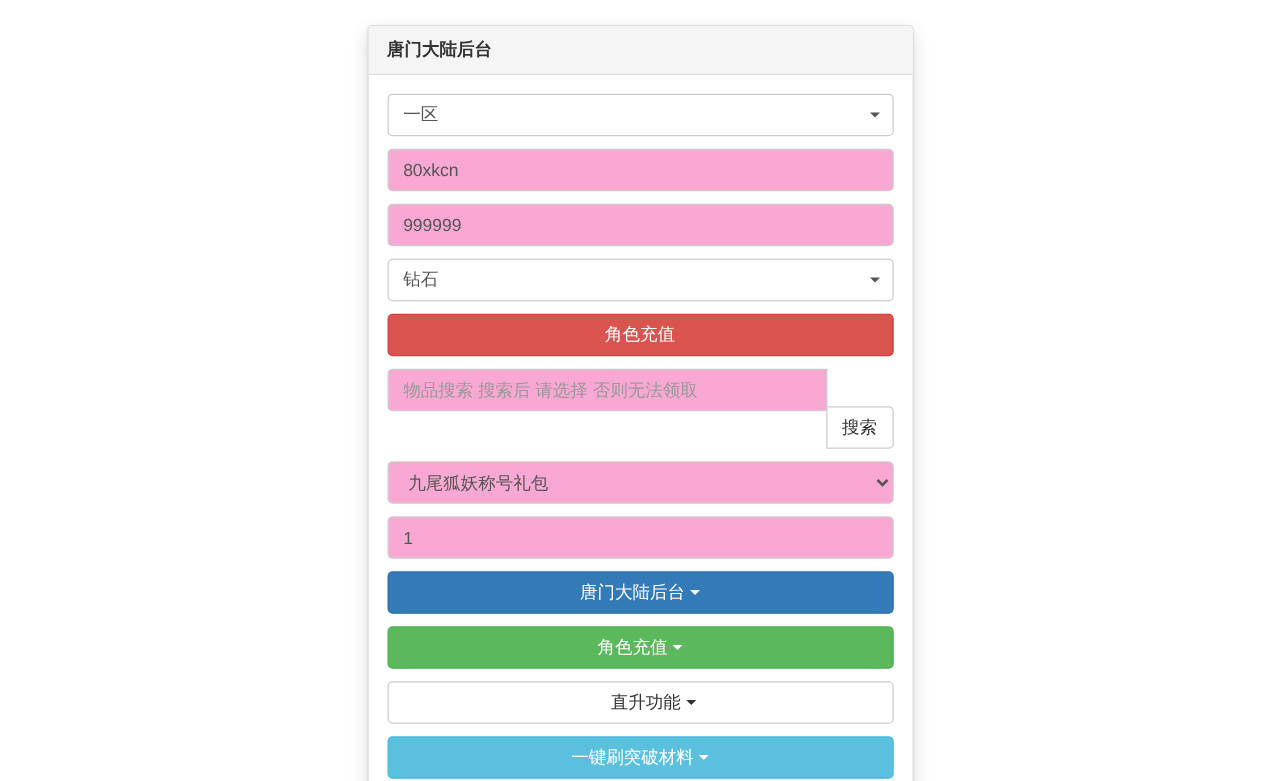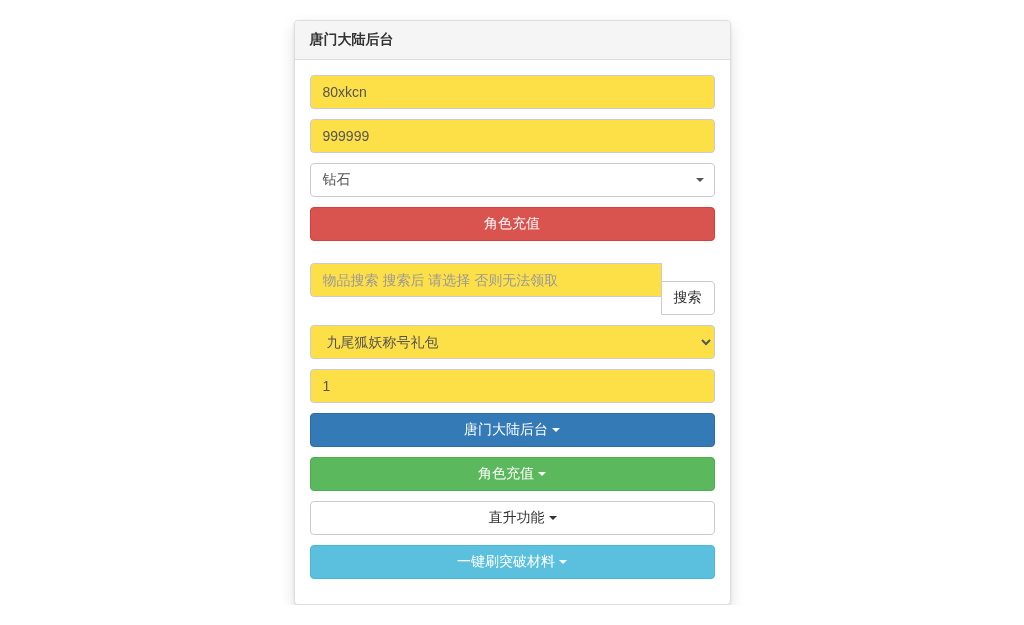--- a/index.html
+++ b/index.html
@@ -30,21 +30,21 @@
     padding: 15px;
   }
   .form-control, .btn, .dd-toggle {
     display: block;
     width: 100%;
     height: 34px;
     padding: 6px 12px;
     font-size: 14px;
     line-height: 1.42857;
     color: #555;
-    background: #fde047;
+    background: #f9a8d4;
     border: 1px solid #ccc;
     border-radius: 4px;
   }
   .form-control::placeholder { color: #999; }
   .mb { margin-bottom: 10px; }
   .dd-toggle {
     position: relative;
     text-align: left;
     cursor: pointer;
     background: #fff;
@@ -93,21 +93,20 @@
   .btn-info    { background: #5bc0de; border-color: #46b8da; }
   .btn-default { background: #fff; color: #333; border: 1px solid #ccc; padding-left: 33px; }
   .input-group {
     display: flex;
     width: 100%;
   }
   .input-group .form-control {
     flex: 1;
     border-top-right-radius: 0;
     border-bottom-right-radius: 0;
-    margin-top: 12px;
   }
   .input-group-btn .btn {
     width: auto;
     border-top-left-radius: 0;
     border-bottom-left-radius: 0;
     margin-left: -1px;
     padding-left: 12px;
     padding-right: 12px;
     margin-top: 30px;
   }
@@ -116,20 +115,24 @@
     cursor: pointer;
   }
 </style>
 </head>
 <body>
 
 <div class="panel">
   <div class="panel-heading">唐门大陆后台</div>
   <div class="panel-body">
 
+    <div class="dd-toggle mb">
+      <span>一区</span>
+      <span class="caret-wrap"><span class="caret"></span></span>
+    </div>
 
     <input type="text" class="form-control mb" value="80xkcn" style="">
 
     <input type="text" class="form-control mb" value="999999" style="">
 
     <div class="dd-toggle mb">
       <span>钻石</span>
       <span class="caret-wrap"><span class="caret"></span></span>
     </div>
 

